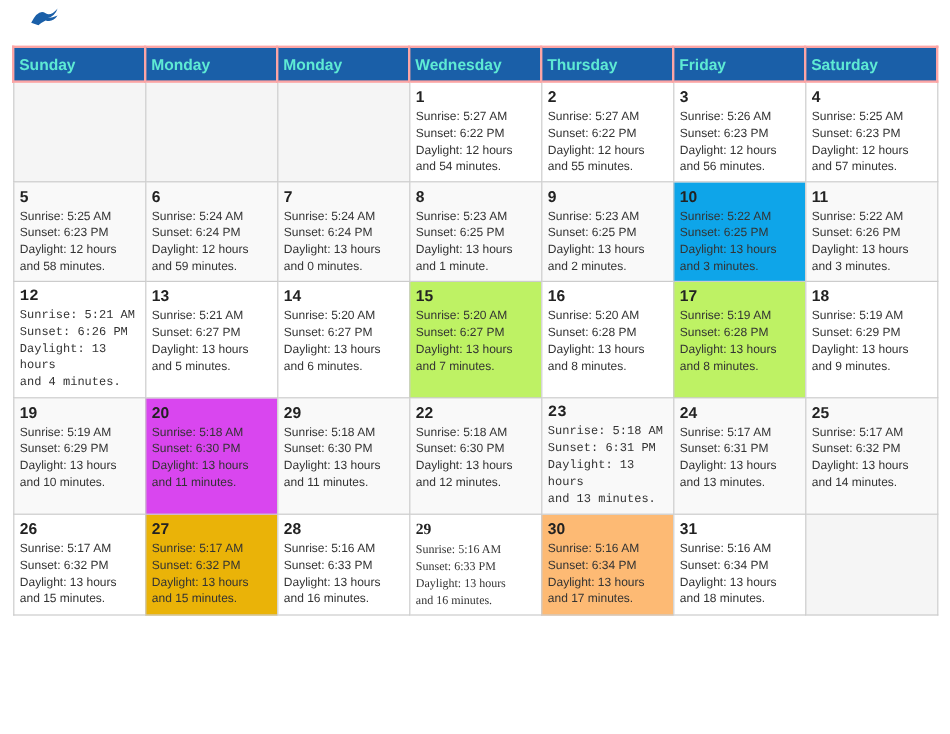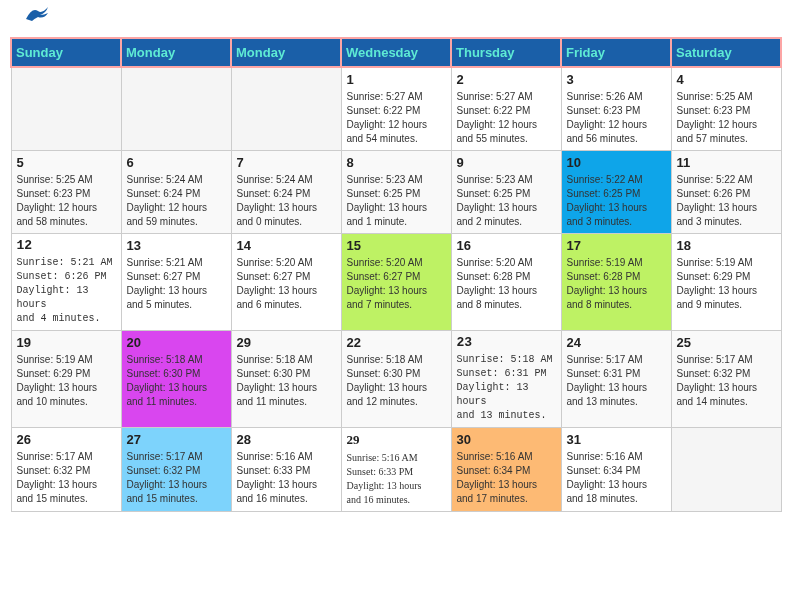--- a/index.html
+++ b/index.html
@@ -304,21 +304,21 @@
         </td>
       </tr>
       <tr>
         <td style="background: rgb(255, 255, 255);">
           <span class="day-num">26</span>
           <div class="day-info" style="white-space: pre-line;">Sunrise: 5:17 AM
 Sunset: 6:32 PM
 Daylight: 13 hours
 and 15 minutes.</div>
         </td>
-        <td style="background: #7dd3fc;">
+        <td style="background: #eab308;">
           <span class="day-num">27</span>
           <div class="day-info" style="white-space: pre-line;">Sunrise: 5:17 AM
 Sunset: 6:32 PM
 Daylight: 13 hours
 and 15 minutes.</div>
         </td>
         <td style="background: rgb(255, 255, 255);">
           <span class="day-num">28</span>
           <div class="day-info" style="white-space: pre-line;">Sunrise: 5:16 AM
 Sunset: 6:33 PM

